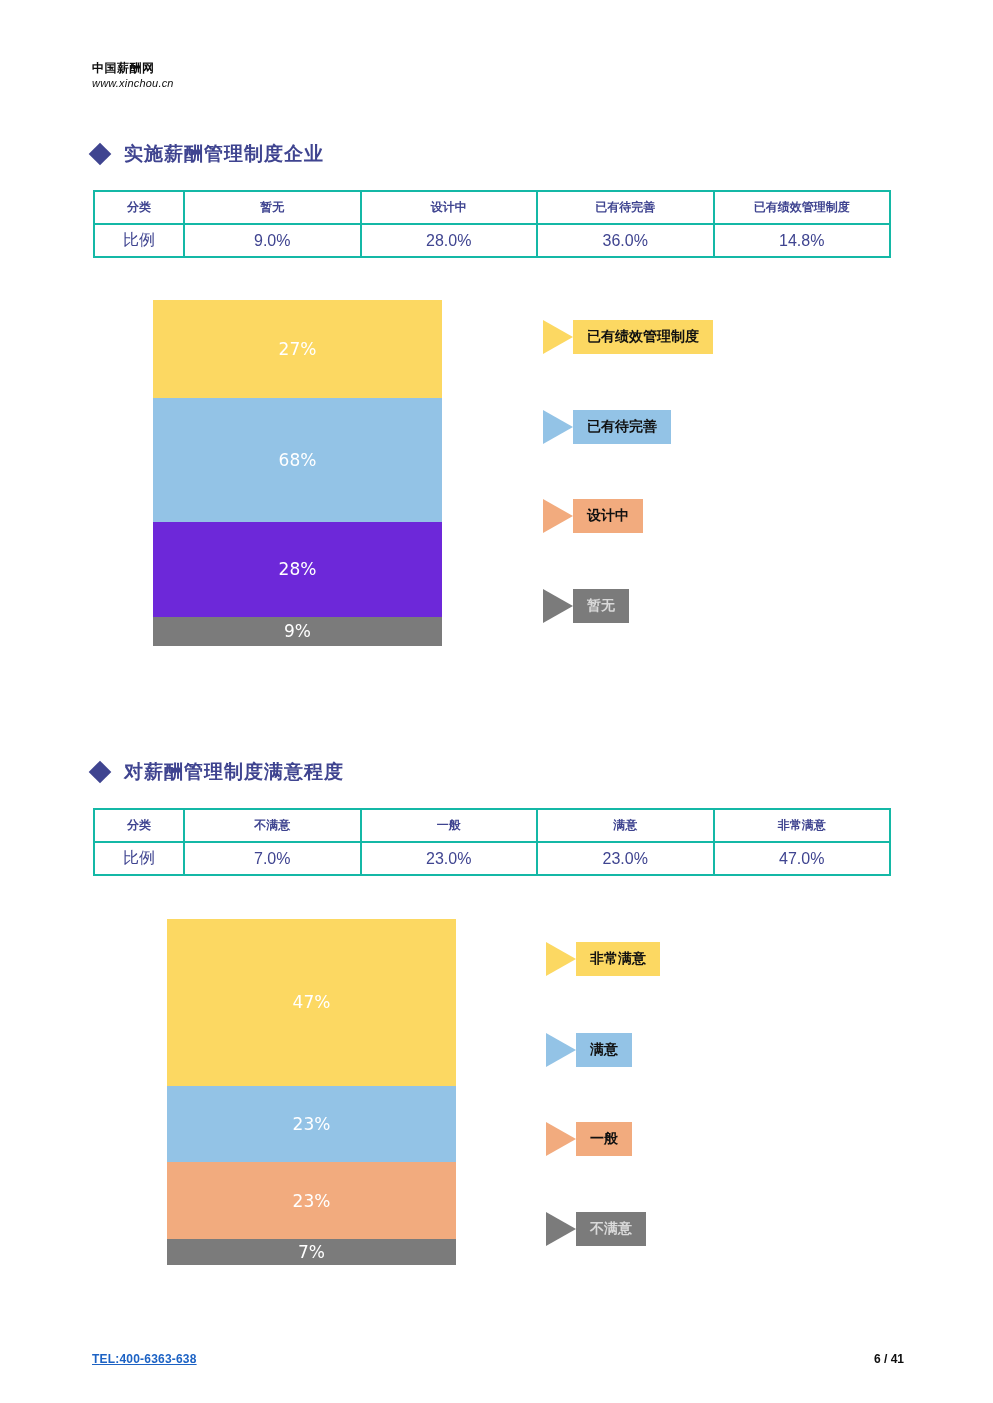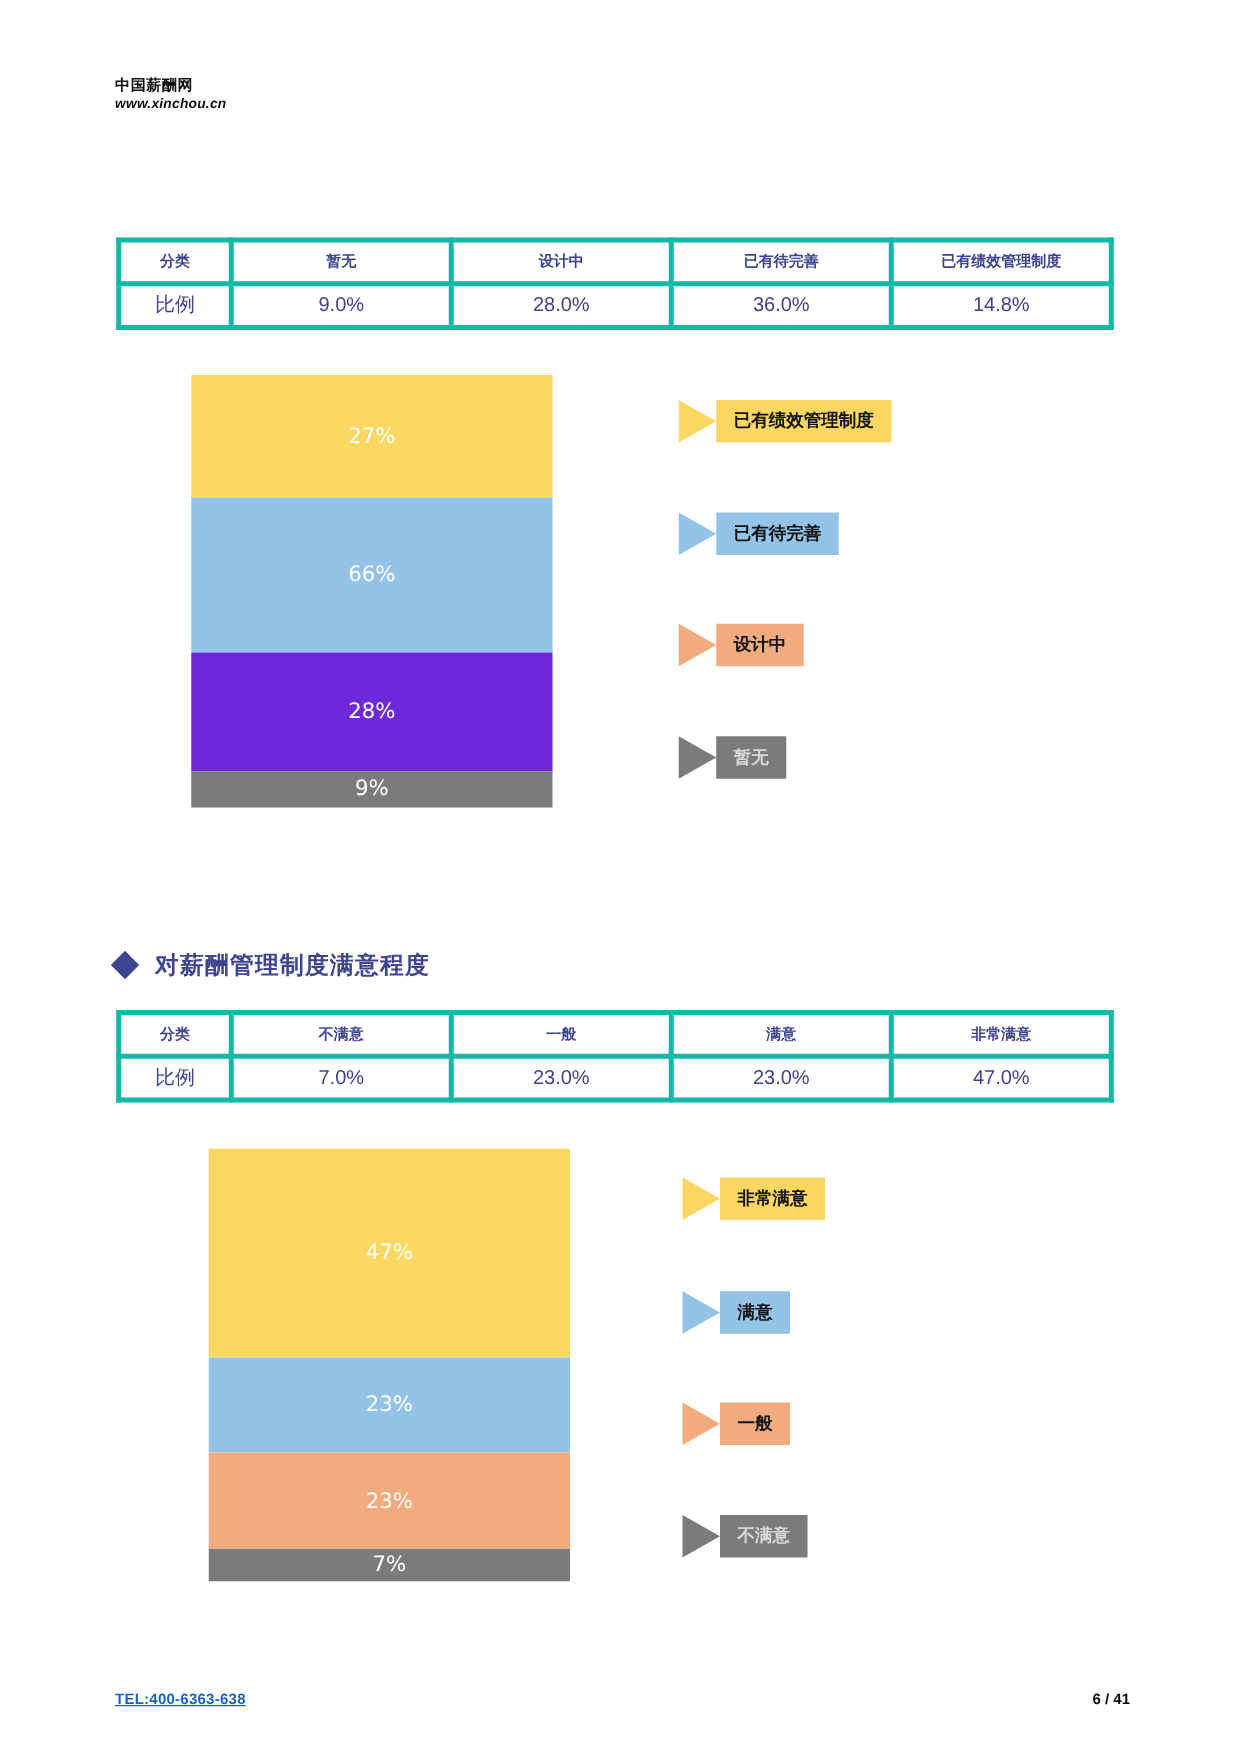--- a/index.html
+++ b/index.html
@@ -30,21 +30,21 @@
     flex-direction: column;
   }
   .brand {
     font-size: 12px;
     font-weight: bold;
     color: #0d0d0d;
     letter-spacing: 0.5px;
   }
   .site-url {
     font-size: 11px;
-    font-weight: bold;
+    font-weight: normal;
     color: #0d0d0d;
     font-style: italic;
     letter-spacing: 0.2px;
   }
 
   
   .section-heading {
     position: absolute;
     display: flex;
     align-items: center;
@@ -67,21 +67,21 @@
 
   
   .data-table {
     position: absolute;
     border-collapse: collapse;
     width: 798px;
     table-layout: fixed;
   }
   .data-table th,
   .data-table td {
-    border: 4px solid #14b8a6;
+    border: 2px solid #14b8a6;
     text-align: center;
     color: #3f4490;
     height: 31px;
     padding: 0;
   }
   .data-table th {
     font-size: 12px;
     font-weight: bold;
   }
   .data-table td {
@@ -168,20 +168,24 @@
 </head>
 <body>
 
 <div class="page">
 
   <div class="page-header">
     <span class="brand">中国薪酬网</span>
     <span class="site-url">www.xinchou.cn</span>
   </div>
 
+  <div class="section-heading" style="left:92px; top:141px;">
+    <span class="diamond-bullet"></span>
+    <span class="section-title">实施薪酬管理制度企业</span>
+  </div>
 
   <table class="data-table" style="left:93px; top:190px;">
     <colgroup>
       <col class="c0">
         <col>
         <col>
         <col>
         <col>
     </colgroup>
     <thead>
@@ -203,21 +207,21 @@
       </tr>
     </tbody>
   </table>
 
   <div class="chart-block">
     <div class="stacked-bar" style="left:153px; top:300px; height:346px;">
       <div class="bar-seg" style="background:#fcd862; height:101px;">
         <span>27%</span>
       </div>
       <div class="bar-seg" style="background:#93c3e6; height:127px;">
-        <span>66%</span>
+        <span>68%</span>
       </div>
       <div class="bar-seg" style="background:#6d28d9; height:98px;">
         <span>28%</span>
       </div>
       <div class="bar-seg" style="background:#7b7b7b; height:30px;">
         <span>9%</span>
       </div>
     </div>
 
     <div class="legend">

